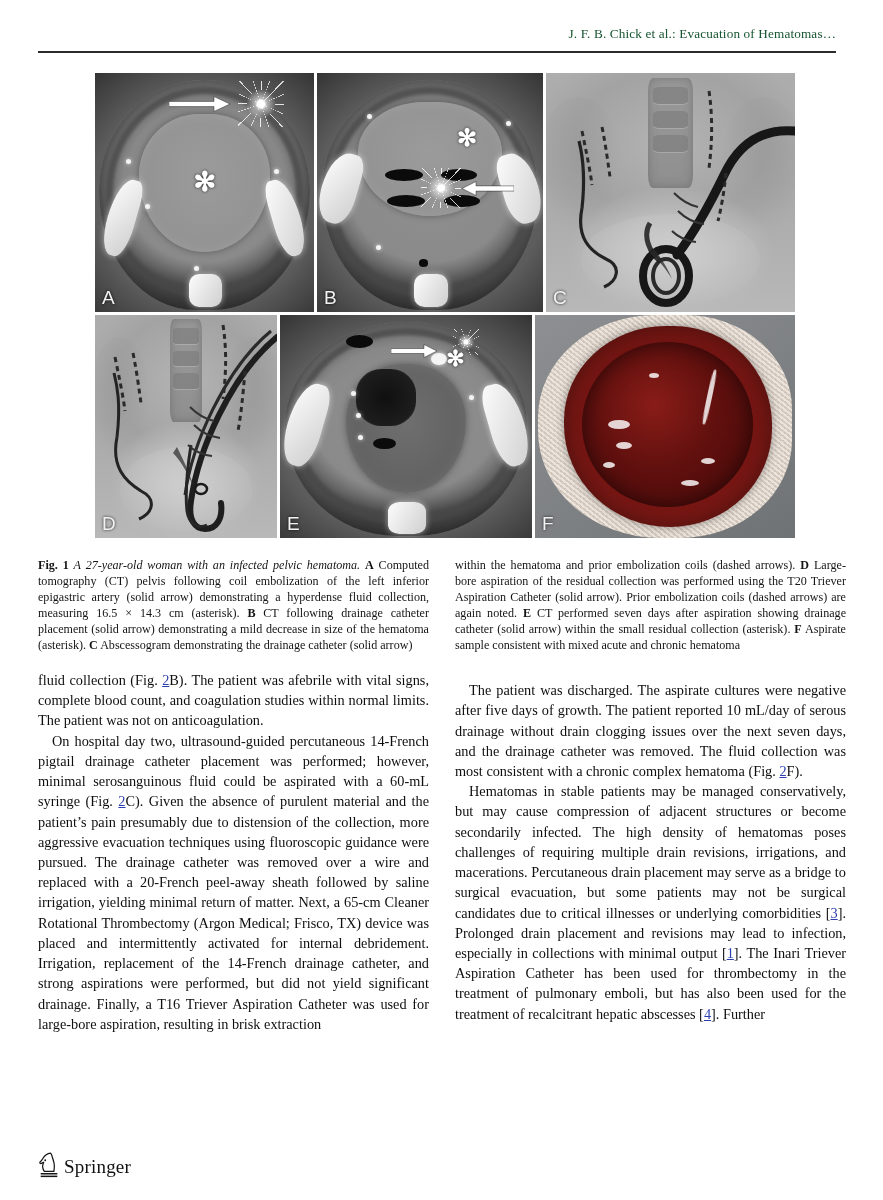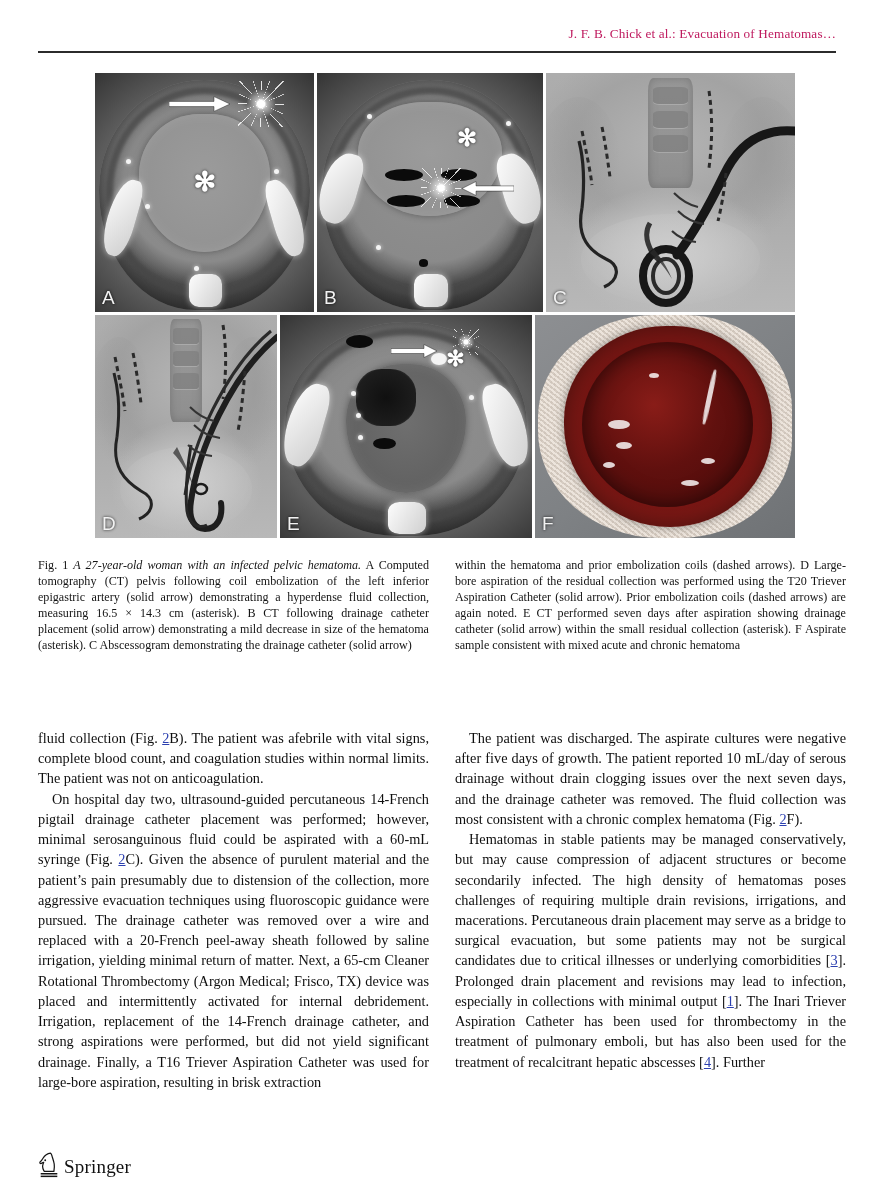--- a/index.html
+++ b/index.html
@@ -18,21 +18,21 @@
 
   
   #running-head {
     position: absolute;
     left: 38px;
     top: 26px;
     width: 798px;
     text-align: right;
     font-size: 13.2px;
     letter-spacing: 0.15px;
-    color: #be185d;
+    color: #14532d;
   }
   #header-rule {
     position: absolute;
     left: 38px;
     top: 51px;
     width: 798px;
     height: 2.2px;
     background: #2b2b2b;
   }
 
@@ -247,36 +247,37 @@
     top: 557px;
     width: 808px;
     display: flex;
     gap: 26px;
     font-size: 12.1px;
     line-height: 1.33;
     text-align: justify;
     color: #141414;
   }
   #caption .cap-col { width: 391px; }
-  #caption b { font-weight: 400; }
+  #caption b { font-weight: 700; }
   #caption i { font-style: italic; }
 
   
   #body-text {
     position: absolute;
     left: 38px;
-    top: 728px;
+    top: 670px;
     width: 808px;
     display: flex;
     gap: 26px;
     font-size: 14.3px;
     line-height: 1.415;
     text-align: justify;
     color: #0e0e0e;
     hyphens: none;
+    align-items: center;
   }
   #body-text .col { width: 391px; }
   #body-text p { margin: 0; }
   #body-text p.indent { text-indent: 14px; }
   .lnk { color: #2b3fb0; }
 
   
   #footer {
     position: absolute;
     left: 38px;

